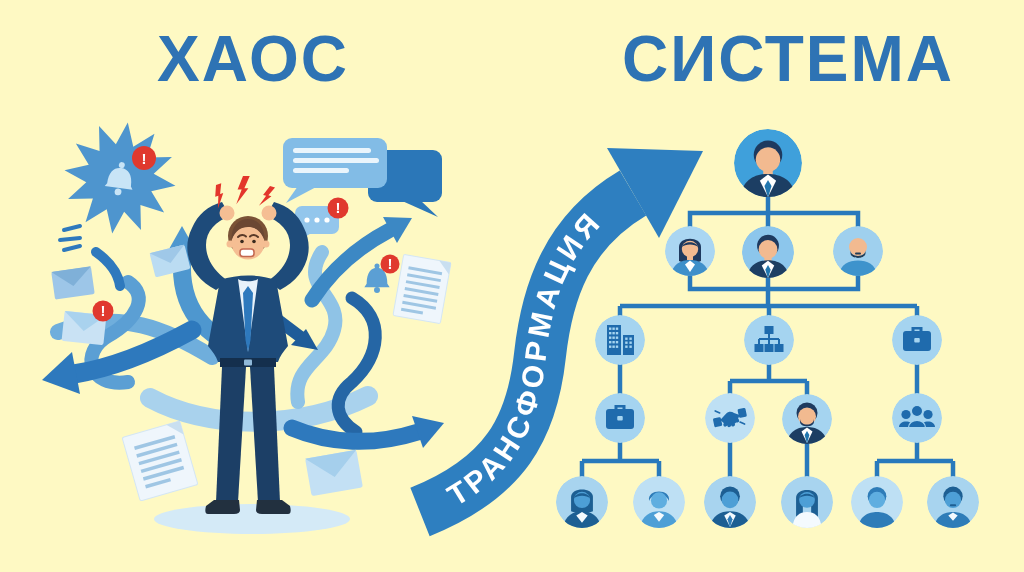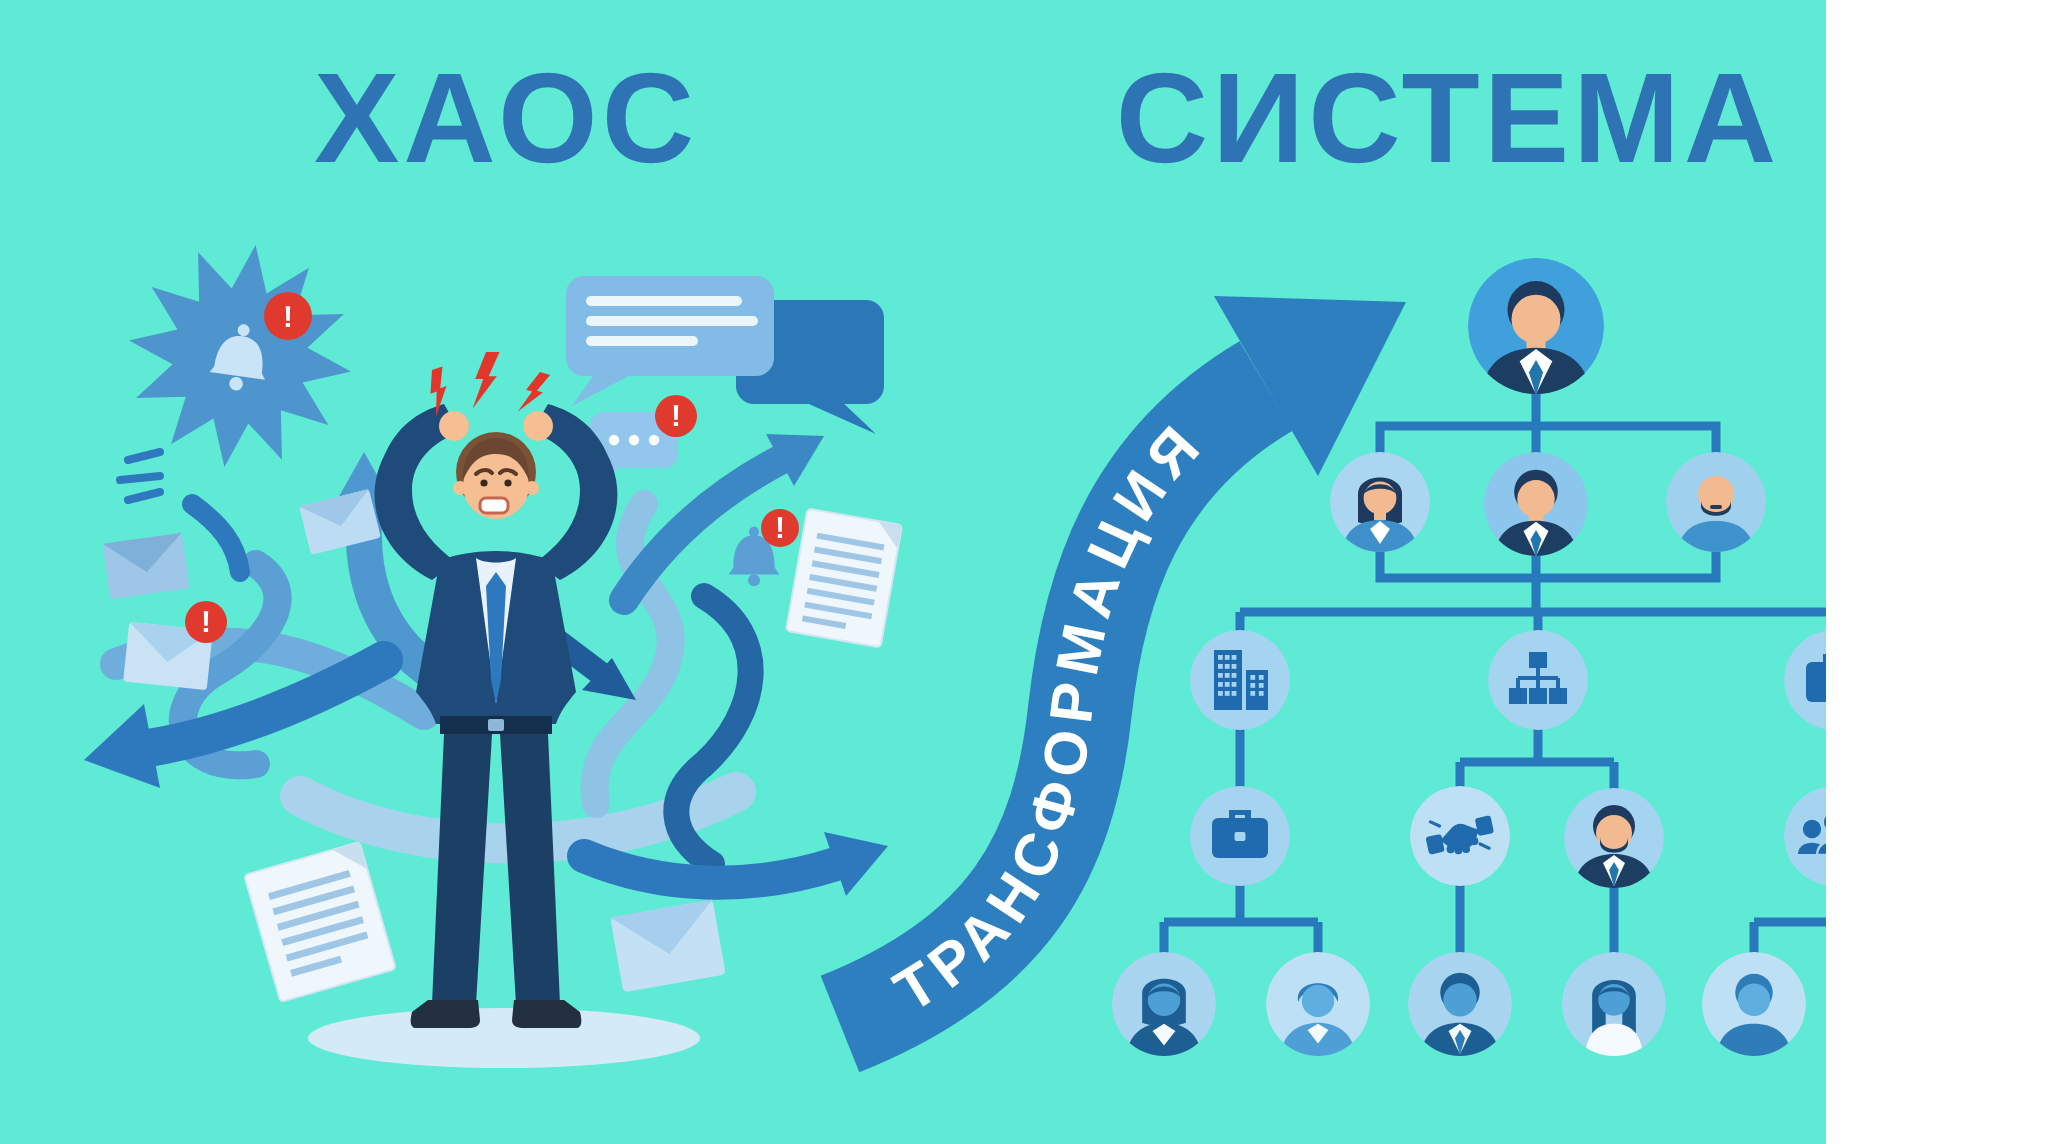--- a/index.html
+++ b/index.html
@@ -1,21 +1,21 @@
 <!DOCTYPE html>
 <html><head>
 <meta charset="utf-8">
 <style>
   html,body{margin:0;padding:0;background:#ffffff;}
-  .stage{position:relative;width:913px;height:572px;background:#5eead4;overflow:hidden;
+  .stage{position:relative;width:1024px;height:572px;background:#fef9c3;overflow:hidden;
          font-family:"Liberation Sans",sans-serif;}
   .title{position:absolute;top:22px;transform:translateX(-50%);font-size:64px;font-weight:bold;
          color:#2E73B4;letter-spacing:2px;white-space:nowrap;}
   .title-left{left:253px;}
-  .title-right{left:724px;}
+  .title-right{left:788px;}
   svg text{font-family:"Liberation Sans",sans-serif;}
   .tf-label{font-size:30px;font-weight:bold;fill:#FFFFFF;letter-spacing:4px;}
   .badge-glyph{font-size:15px;font-weight:bold;fill:#FFFFFF;text-anchor:middle;}
 </style>
 </head>
 <body>
 
 <div class="stage">
 
   <div class="title title-left">ХАОС</div>

